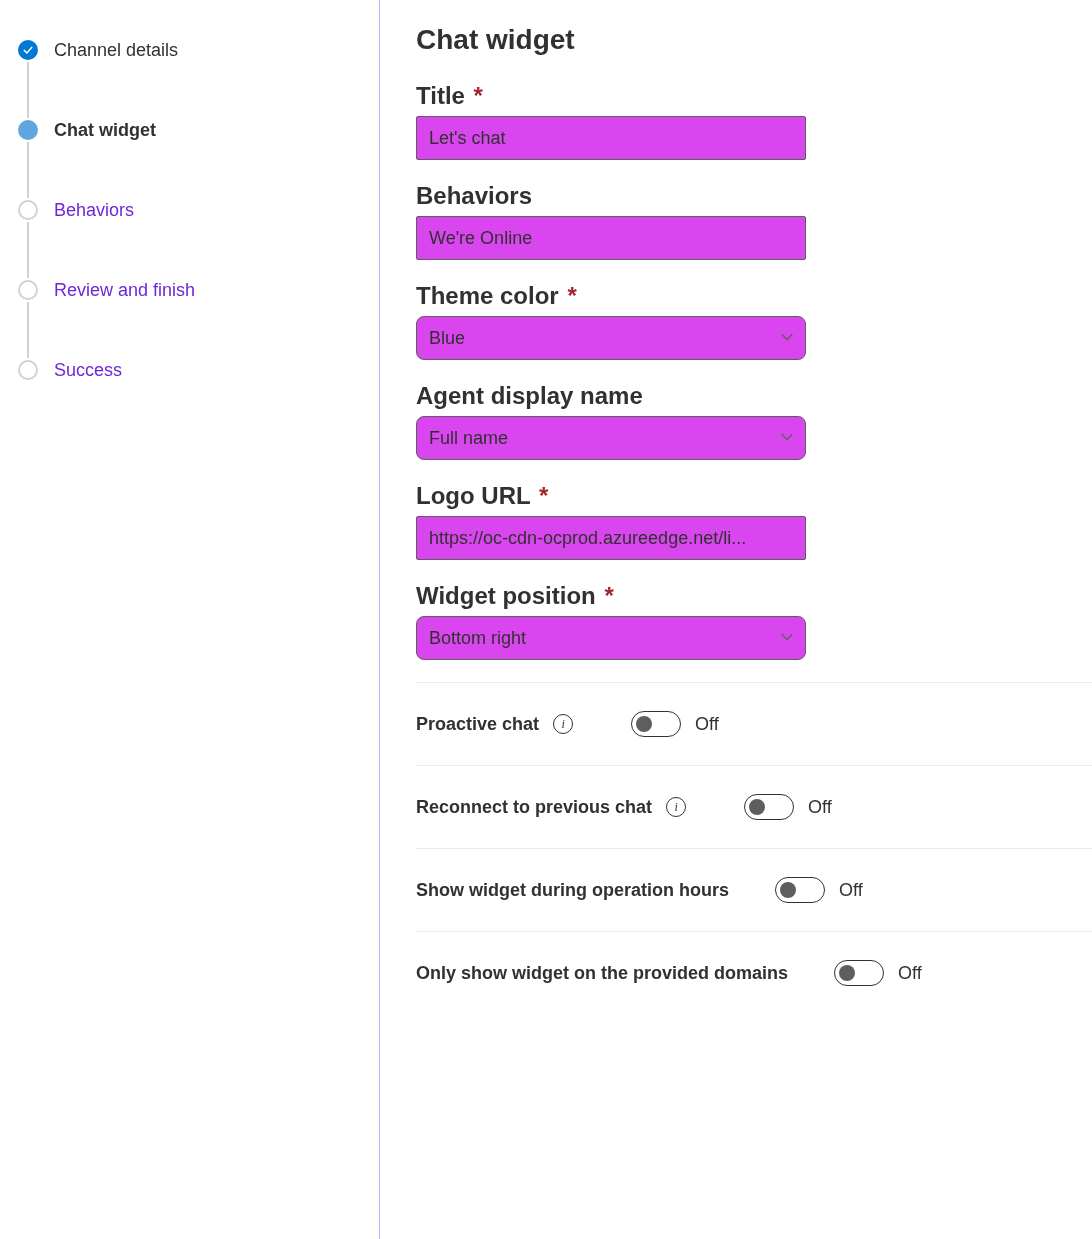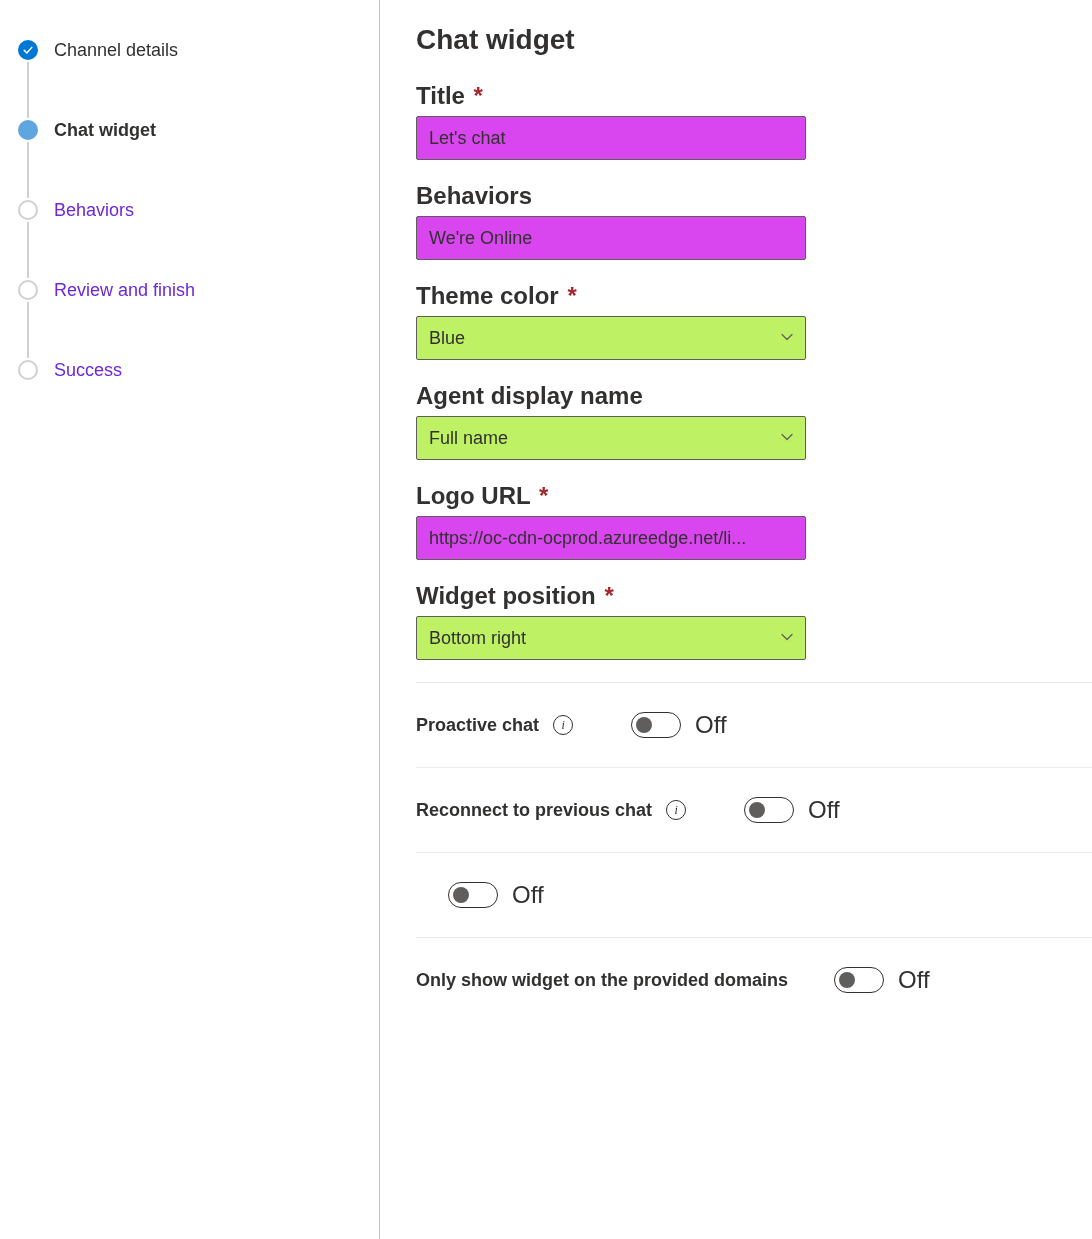--- a/index.html
+++ b/index.html
@@ -129,22 +129,22 @@
       position: relative;
       width: 390px;
     }
     .select-input {
       width: 100%;
       height: 44px;
       padding: 0 40px 0 12px;
       font-size: 18px;
       font-family: inherit;
       border: 1px solid #605e5c;
-      border-radius: 2px;
-      background: #bef264;
+      border-radius: 8px;
+      background: #d946ef;
       color: #323130;
       appearance: none;
       cursor: pointer;
       text-align: left;
     }
     .chevron-icon {
       position: absolute;
       right: 12px;
       top: 50%;
       transform: translateY(-50%);
@@ -197,21 +197,21 @@
     .toggle-knob {
       position: absolute;
       left: 4px;
       top: 4px;
       width: 16px;
       height: 16px;
       border-radius: 50%;
       background: #605e5c;
     }
     .toggle-state {
-      font-size: 24px;
+      font-size: 18px;
       color: #323130;
       text-align: center;
     }
     .toggle-row.wide .toggle-label {
       flex: 0 0 auto;
     }
   </style>
 </head>
 <body>
 
@@ -330,20 +330,21 @@
     <span class="toggle-spacer"></span>
     <div class="toggle-switch">
       <div class="toggle-knob"></div>
     </div>
     <span class="toggle-state">Off</span>
   </div>
 
   <hr class="divider">
 
   <div class="toggle-row wide">
+    <span class="toggle-label">Show widget during operation hours</span>
     <span style="width:18px"></span>
     <div class="toggle-switch">
       <div class="toggle-knob"></div>
     </div>
     <span class="toggle-state">Off</span>
   </div>
 
   <hr class="divider">
 
   <div class="toggle-row wide">

